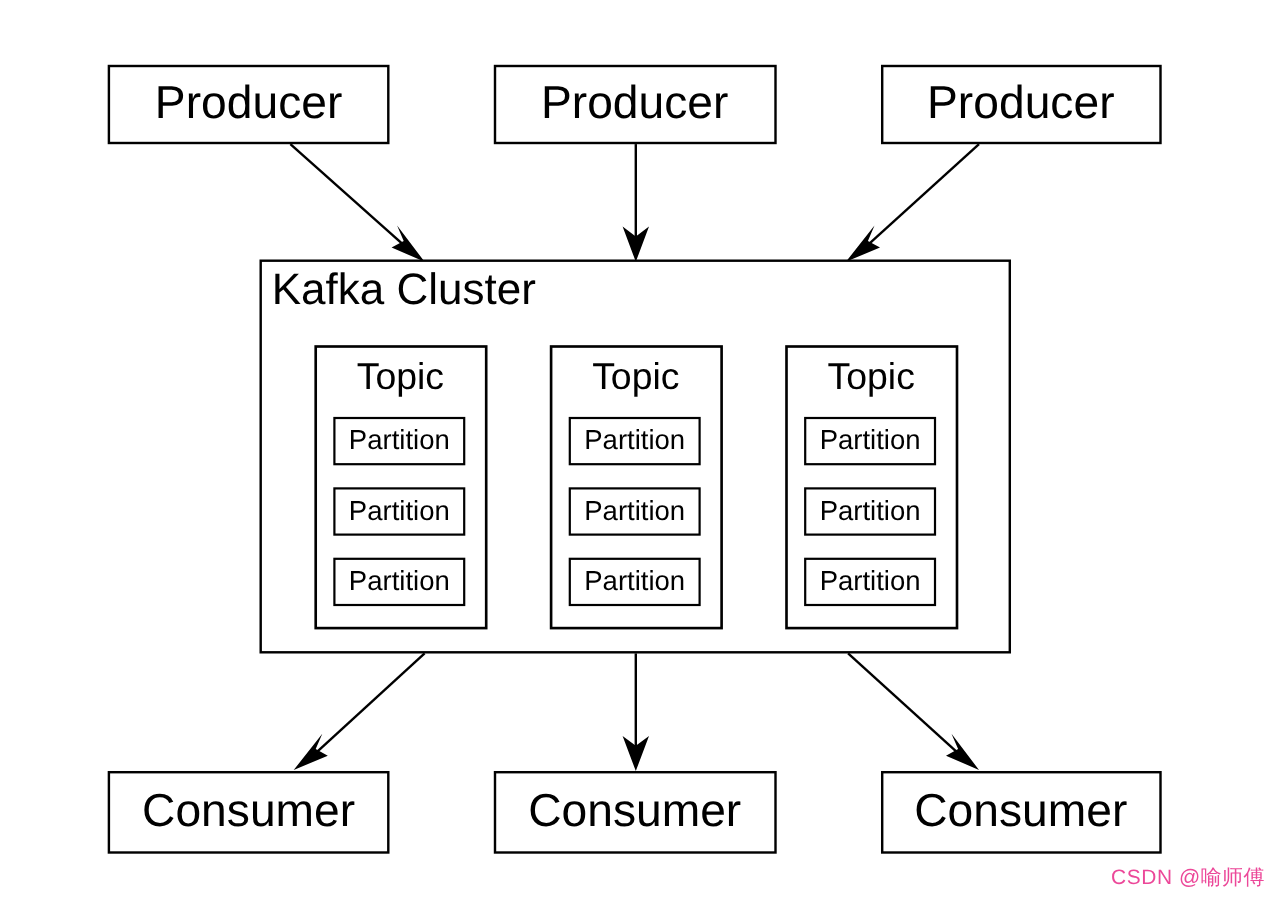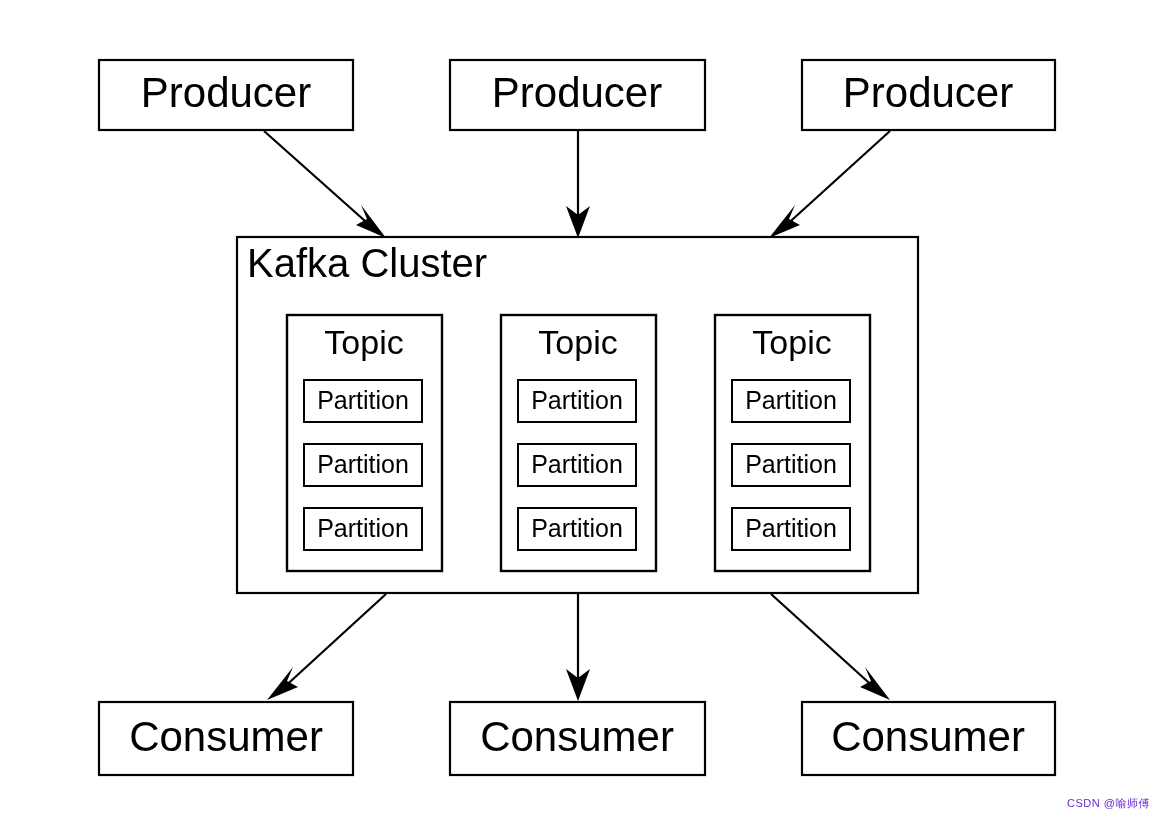--- a/index.html
+++ b/index.html
@@ -79,22 +79,22 @@
   }
   .arrow-head {
     fill: #000000;
     stroke: none;
   }
   .watermark {
     position: absolute;
     right: 14px;
     bottom: 8px;
     font-family: "Liberation Sans", sans-serif;
-    font-size: 11px;
-    color: #6d28d9;
+    font-size: 19px;
+    color: #ec4899;
     letter-spacing: 0.5px;
     white-space: nowrap;
     user-select: none;
   }
 </style>
 </head>
 <body>
 
 <div id="diagram-root">
 

